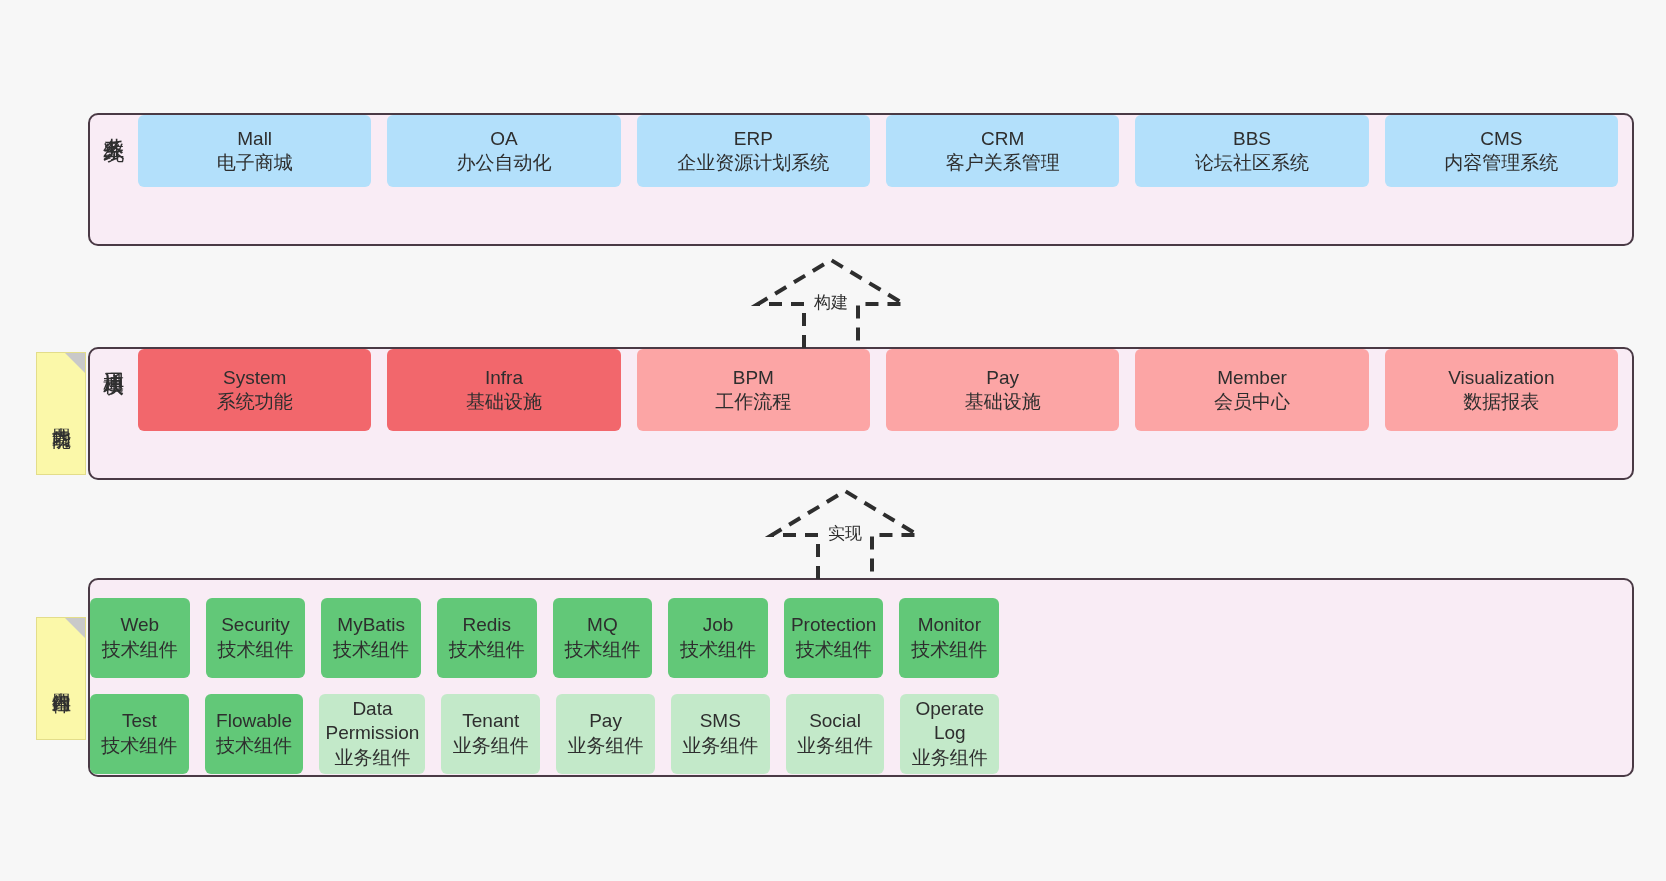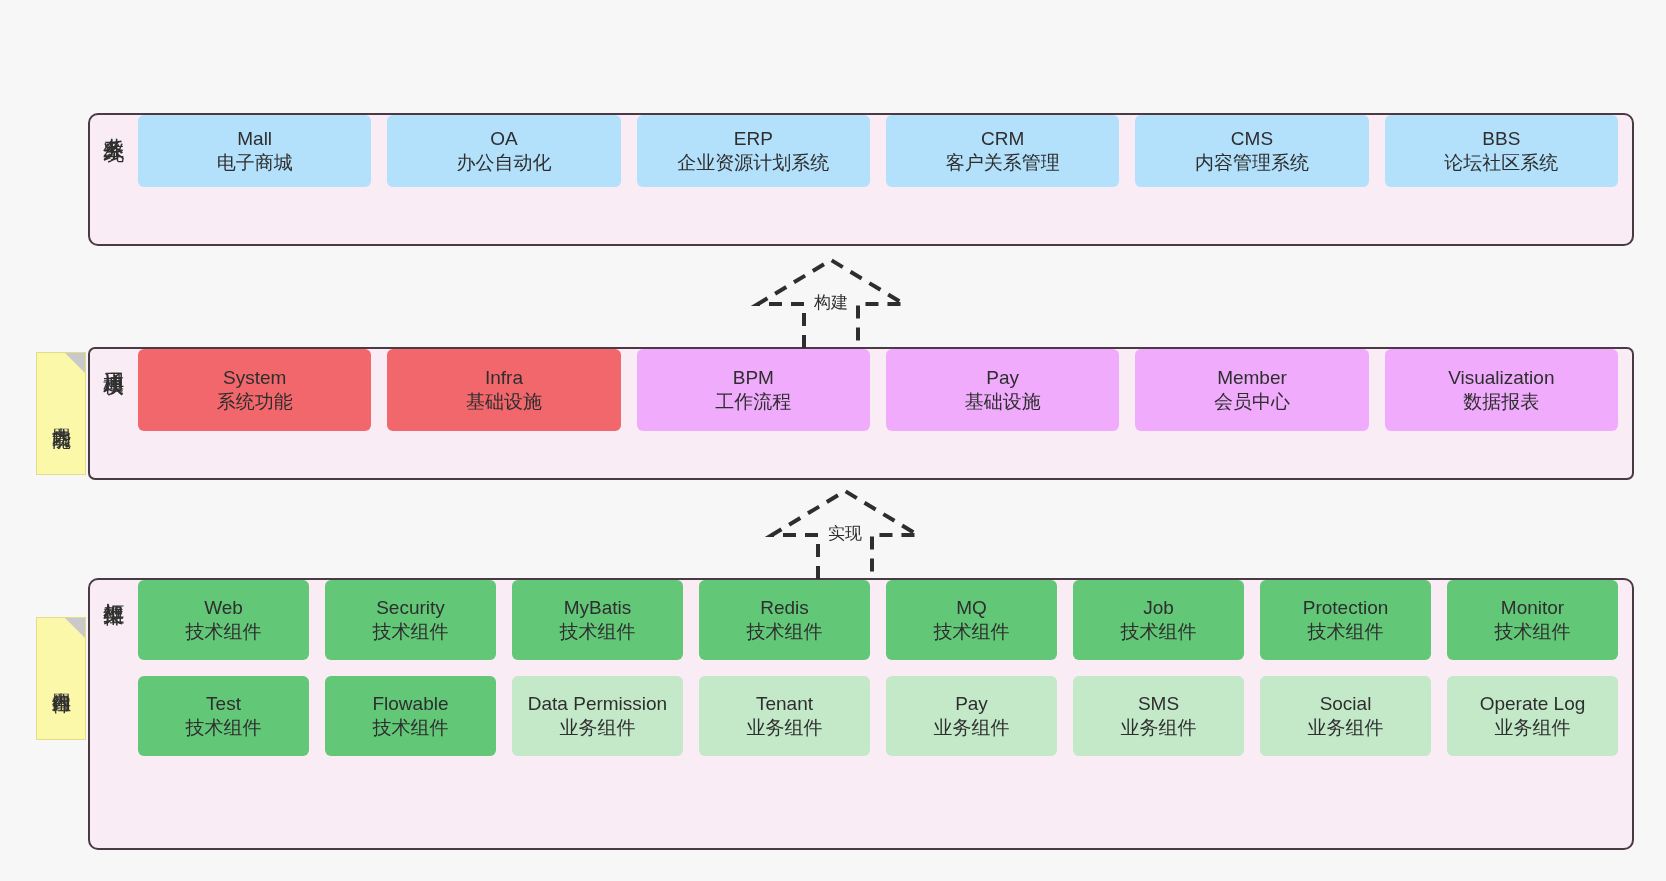--- a/index.html
+++ b/index.html
@@ -78,32 +78,32 @@
     line-height: 1.28;
     color: #2e2e2e;
     padding: 4px 6px;
   }
   .cell .t-en { display: block; }
   .cell .t-cn { display: block; }
 
   
   .c-blue        { background: #b3e0fb; }
   .c-red         { background: #f2676c; }
-  .c-pink        { background: #f0abfc; }
+  .c-pink        { background: #fca5a5; }
   .c-green       { background: #62c878; }
   .c-lightgreen  { background: #c3e9c9; }
 
   
   #layer-business  { left: 88px;  top: 113px; width: 1546px; height: 133px; }
   #layer-business .cell { height: 72px; }
 
-  #layer-modules   { left: 88px;  top: 347px; width: 1546px; height: 133px; border-radius: 7px; }
+  #layer-modules   { left: 88px;  top: 347px; width: 1546px; height: 133px; }
   #layer-modules .cell { height: 82px; }
 
-  #layer-framework { left: 88px;  top: 578px; width: 1546px; height: 272px; }
+  #layer-framework { left: 88px;  top: 578px; width: 1546px; height: 199px; flex-direction: column; }
   #layer-framework .cell { height: 80px; }
 
   
   .note {
     position: absolute;
     box-sizing: border-box;
     width: 50px;
     background: #fbf8a9;
     border: 1px solid #e3dd8a;
     display: flex;
@@ -176,26 +176,26 @@
         </div>
         <div class="cell c-blue">
           <span class="t-en">ERP</span>
           <span class="t-cn">企业资源计划系统</span>
         </div>
         <div class="cell c-blue">
           <span class="t-en">CRM</span>
           <span class="t-cn">客户关系管理</span>
         </div>
         <div class="cell c-blue">
+          <span class="t-en">BBS</span>
+          <span class="t-cn">论坛社区系统</span>
+        </div>
+        <div class="cell c-blue">
           <span class="t-en">CMS</span>
           <span class="t-cn">内容管理系统</span>
-        </div>
-        <div class="cell c-blue">
-          <span class="t-en">BBS</span>
-          <span class="t-cn">论坛社区系统</span>
         </div>
       </div>
     </div>
   </div>
 
   <div class="connector" id="conn-build">
     <svg width="150" height="90" viewBox="0 0 150 90" aria-hidden="true">
       <path d="M 48 90 L 48 46 L 2 46 L 75 2 L 148 46 L 102 46 L 102 90" fill="none" stroke="#2e2e2e" stroke-width="4" stroke-dasharray="13 9" stroke-linecap="butt" stroke-linejoin="miter"></path>
     </svg>
     <span class="connector-label">构建</span>

